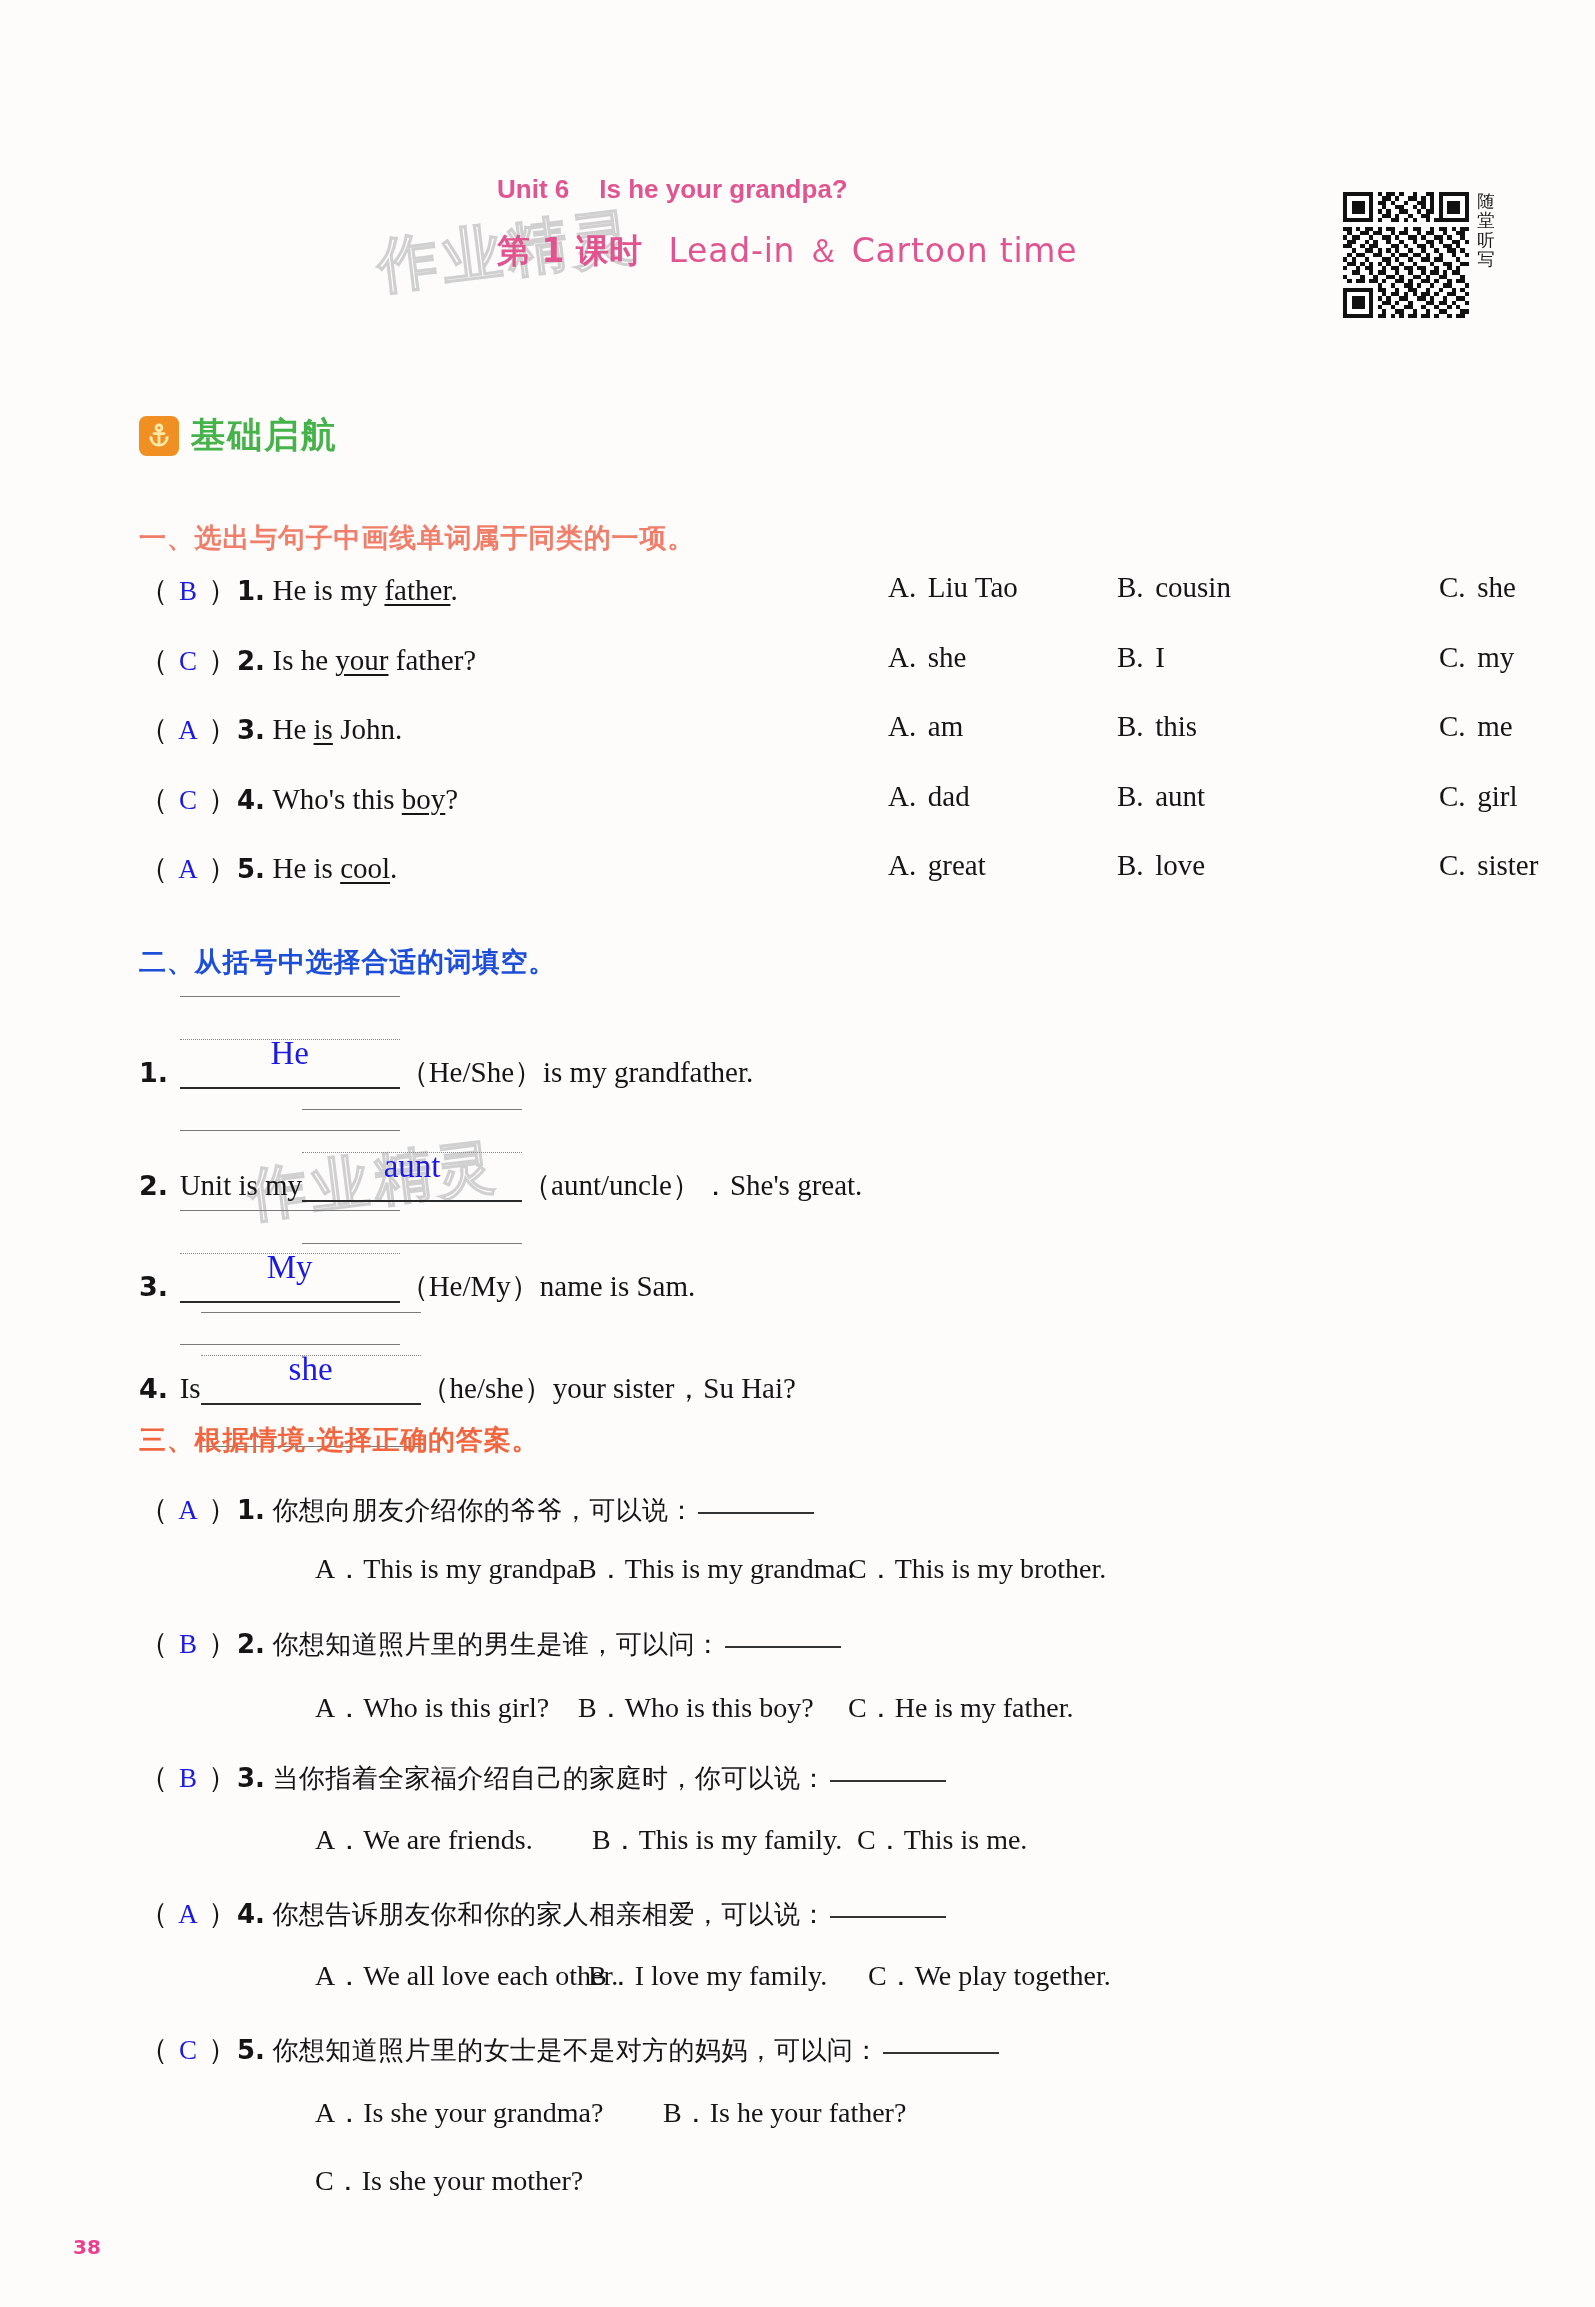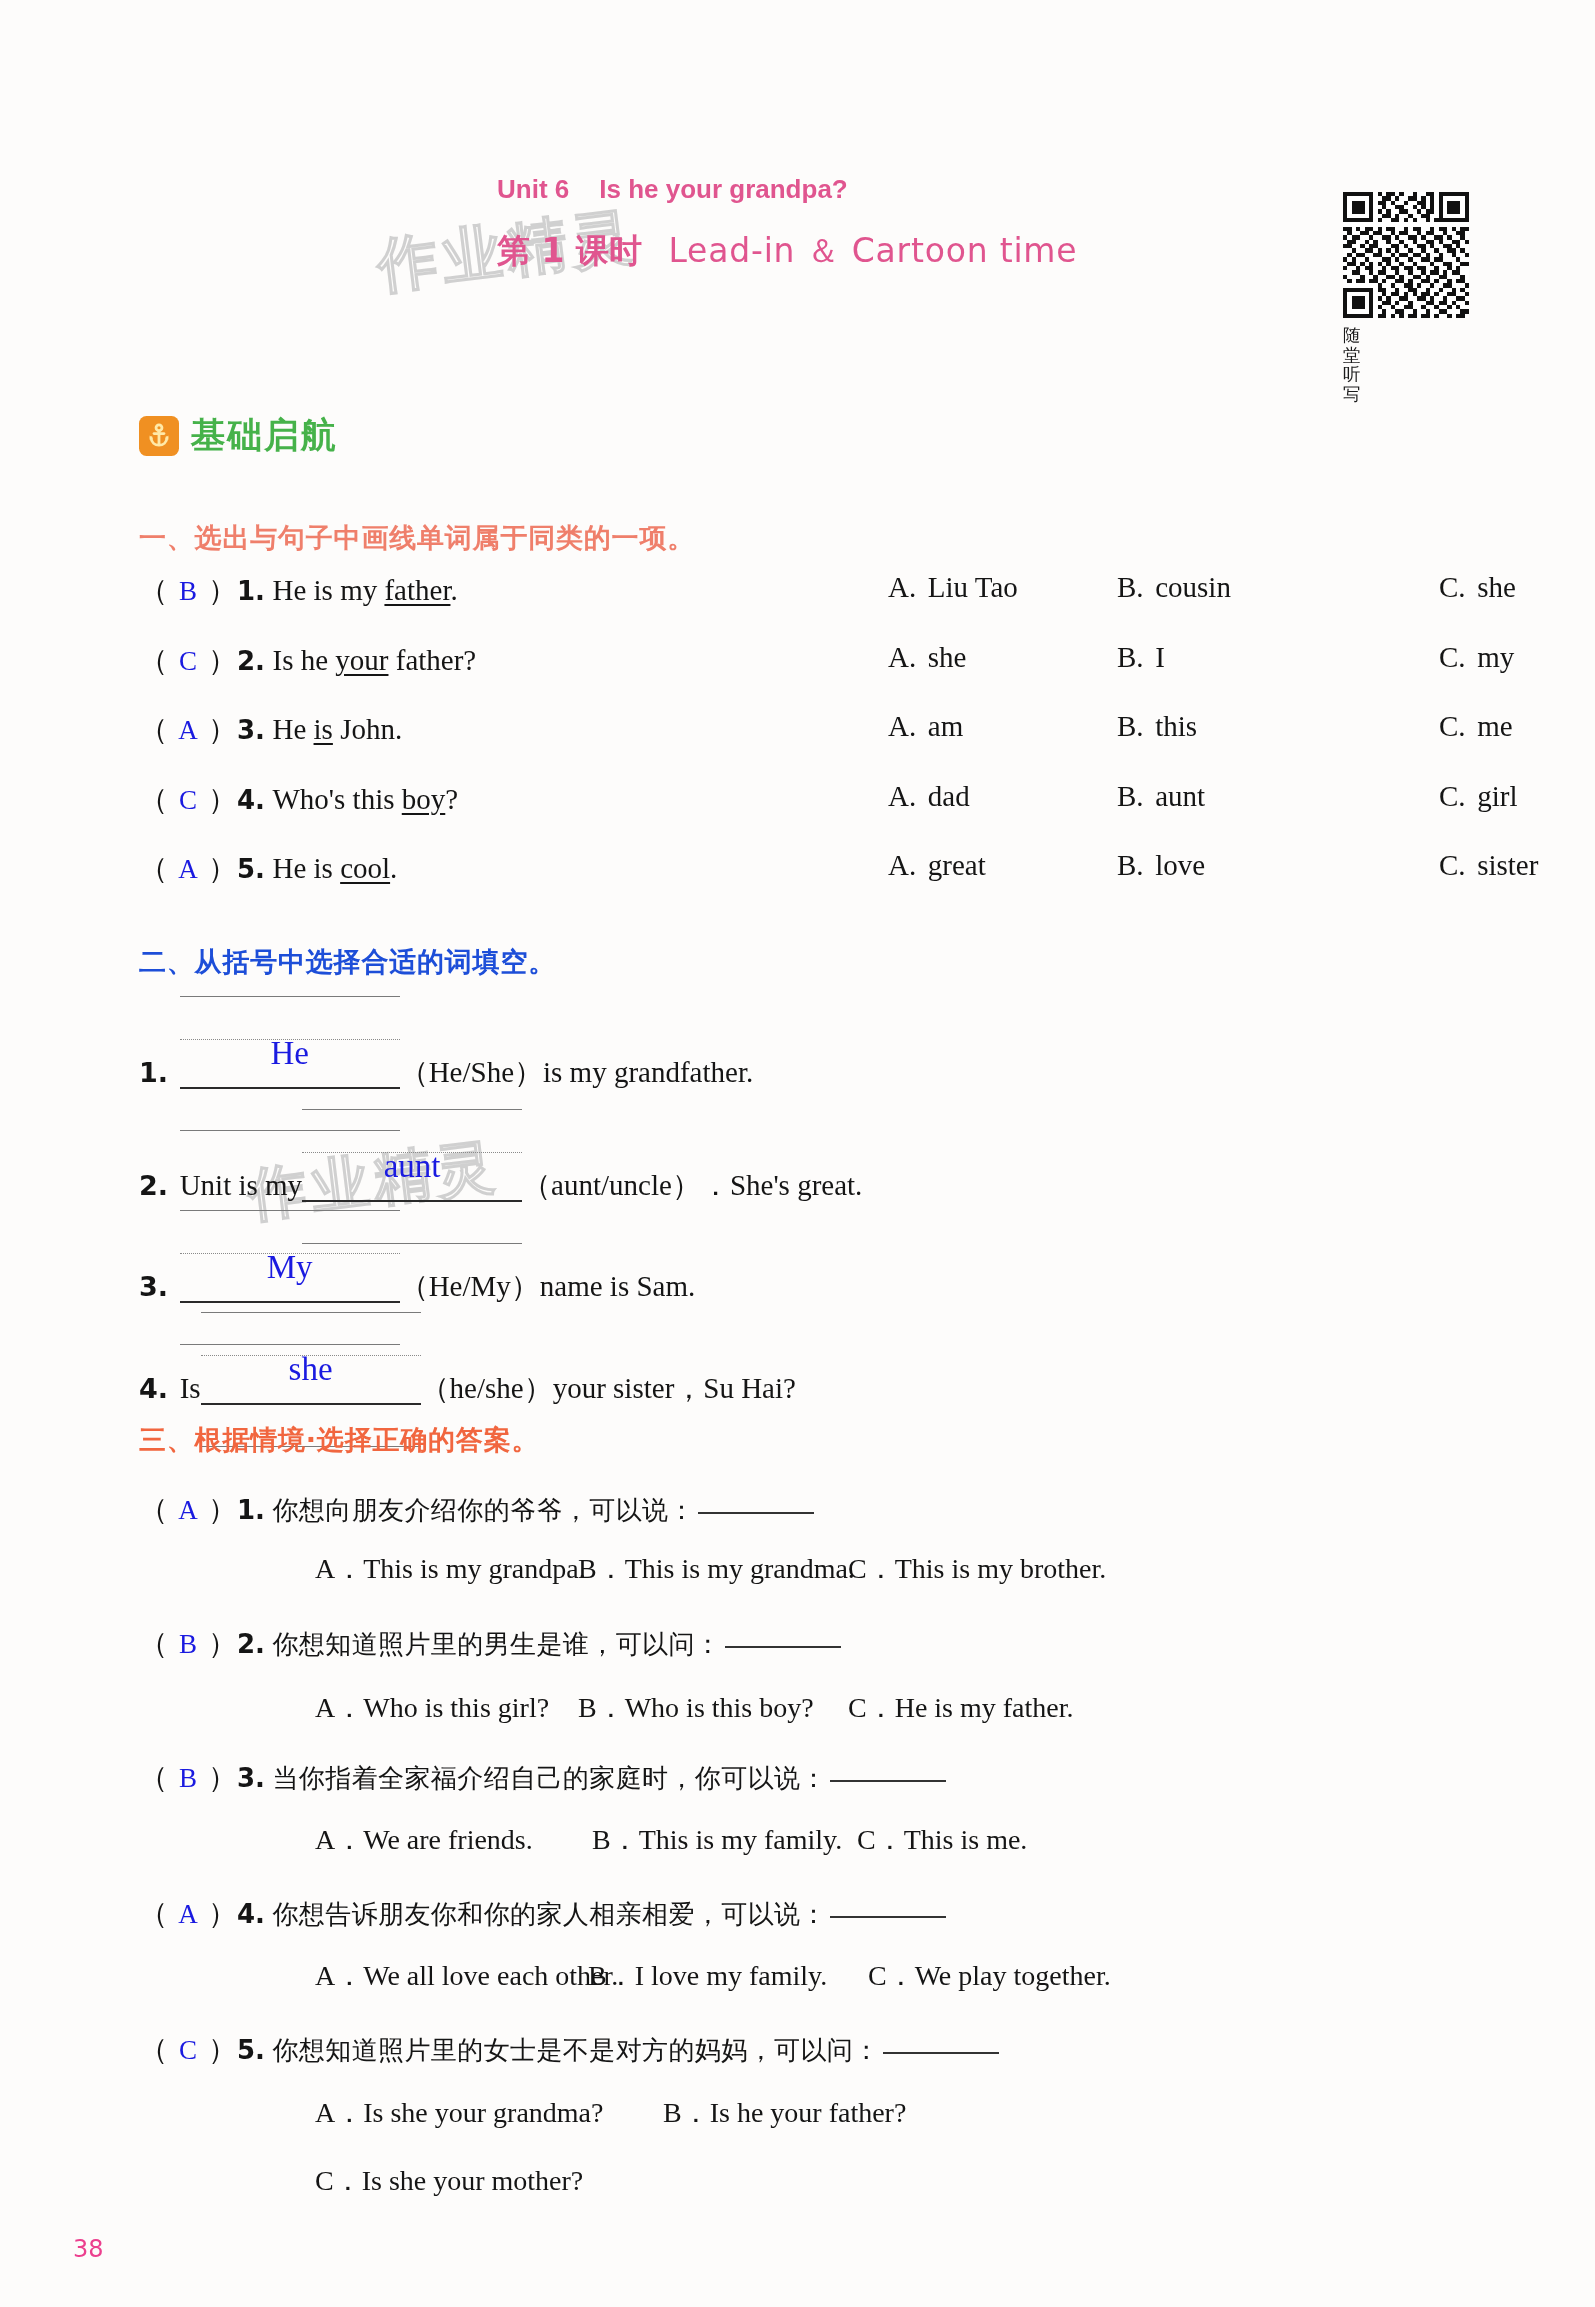--- a/index.html
+++ b/index.html
@@ -84,21 +84,20 @@
   .lesson-line .lesson-name { font-weight: 400; letter-spacing: 0.8px; }
 
   
   .qr-wrap {
     position: absolute;
     left: 1343px;
     top: 192px;
     display: flex;
     align-items: flex-start;
     gap: 8.3px;
-    flex-direction: column;
   }
   .qr {
     width: 126px;
     height: 126px;
     image-rendering: pixelated;
   }
   .qr-label {
     font-family: "DejaVu Sans", sans-serif;
     font-size: 17.4px;
     color: #1a1a1a;
@@ -282,22 +281,22 @@
     display: flex;
   }
   .p3-opts .o { flex: none; }
 
   
   .pageno {
     position: absolute;
     left: 73px;
     top: 2235px;
     font-family: "DejaVu Sans", sans-serif;
-    font-weight: 400;
-    font-size: 24px;
+    font-weight: 700;
+    font-size: 20px;
     color: #ec3f8e;
   }
 </style>
 </head>
 <body>
 
 <div class="page">
 
   <div class="wm wm-1">作业精灵</div>
   <div class="wm wm-2">作业精灵</div>

